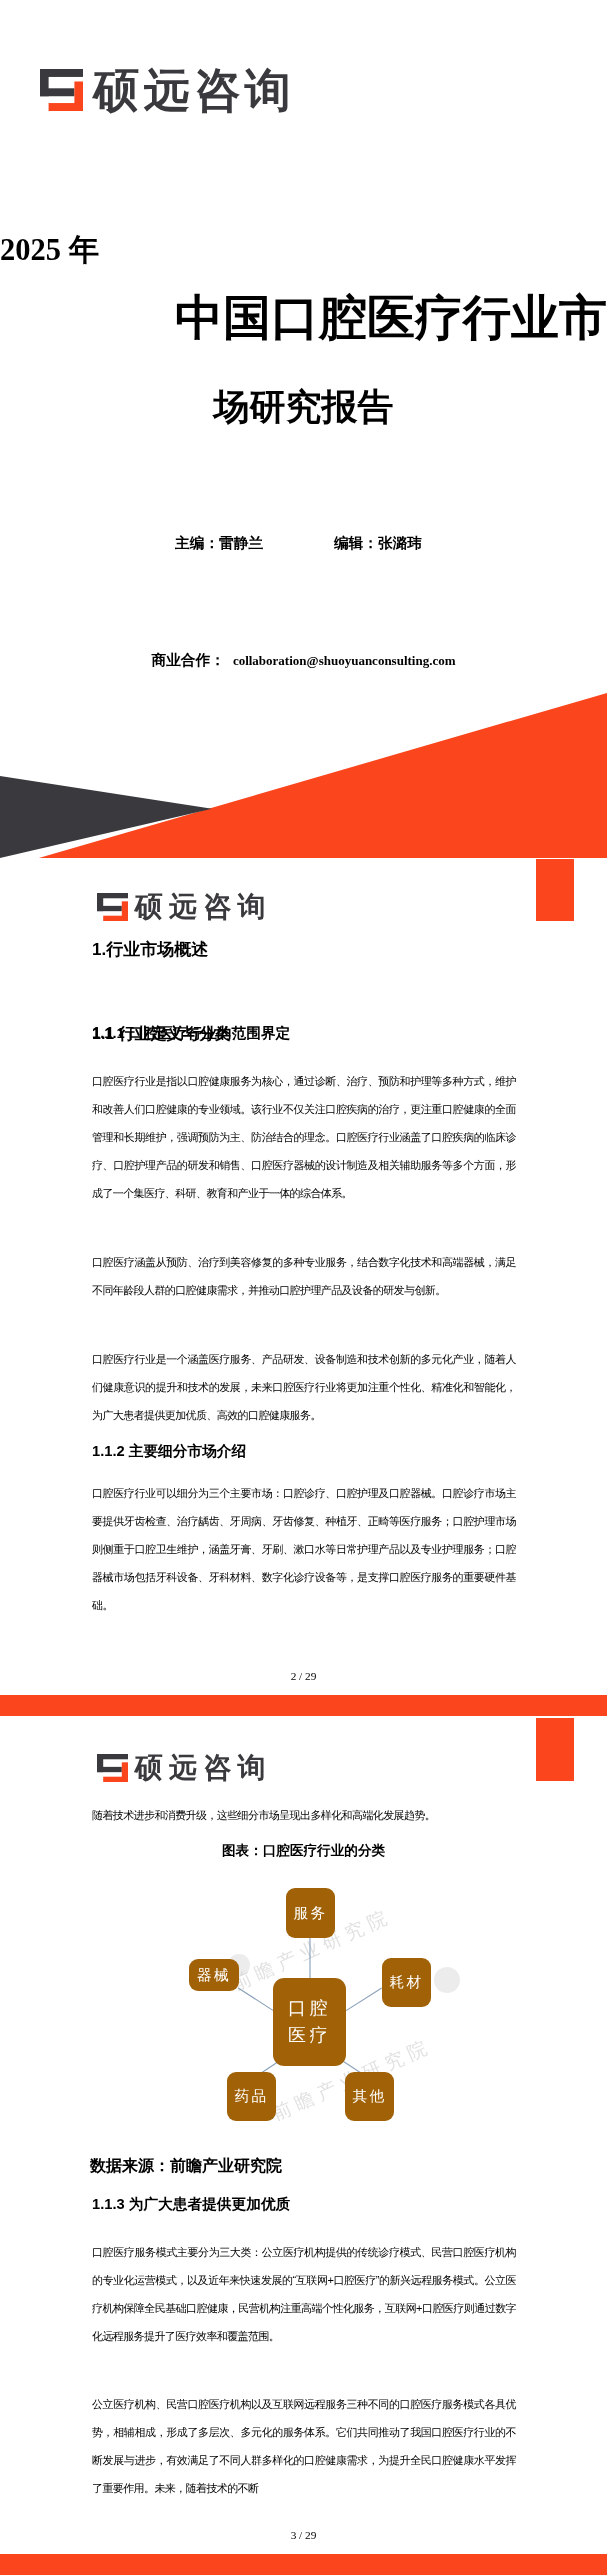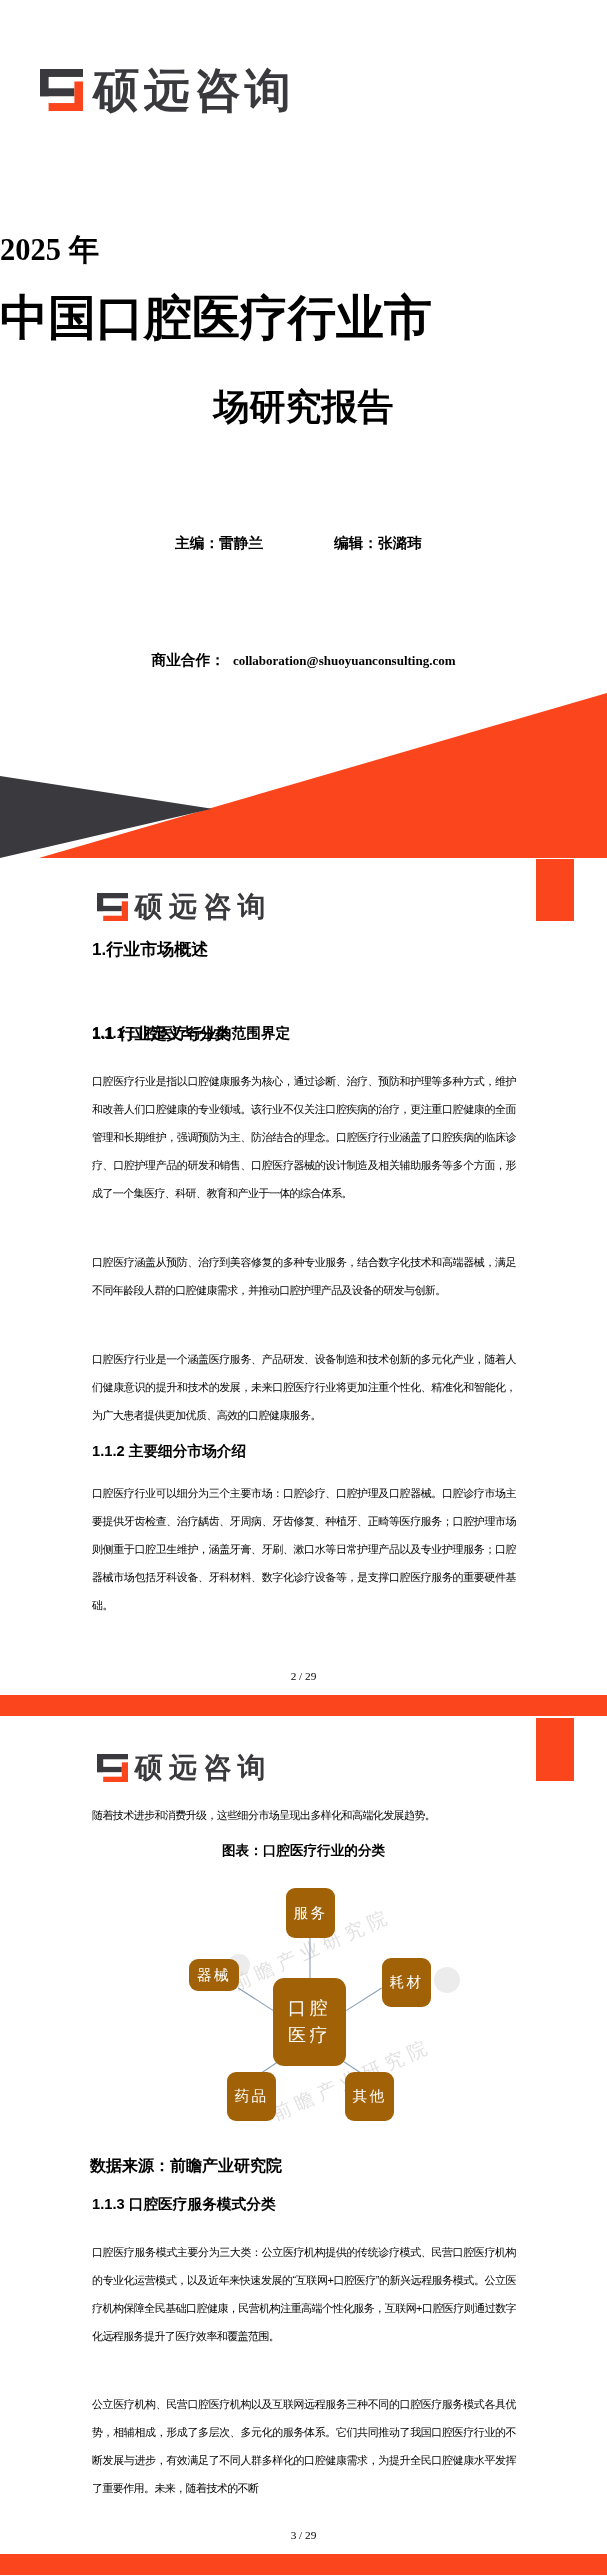--- a/index.html
+++ b/index.html
@@ -10,21 +10,21 @@
   
   .logo-lg{left:40px;top:67px;display:flex;align-items:center;}
   .logo-lg .mark{width:43px;height:42px;}
   .logo-lg .word{margin-left:10.2px;font-size:46px;font-weight:bold;color:#3a393d;letter-spacing:4.5px;line-height:1;}
   .logo-sm{left:97px;top:34px;display:flex;align-items:center;}
   .logo-sm .mark{width:31px;height:28px;}
   .logo-sm .word{margin-left:6.8px;font-size:28px;font-weight:bold;color:#3a393d;letter-spacing:6.2px;line-height:1;}
 
   
   .year{left:0;top:230px;width:607px;text-align:left;font-family:"Liberation Serif",serif;font-weight:bold;font-size:30.5px;}
-  .title1{left:0;top:294px;width:607px;text-align:left;font-size:48px;font-weight:bold;letter-spacing:0px;line-height:1;}
+  .title1{left:0;top:294px;width:607px;text-align:right;font-size:48px;font-weight:bold;letter-spacing:0px;line-height:1;}
   .title2{left:0;top:389px;width:607px;text-align:center;font-size:36px;font-weight:bold;line-height:1;}
   .credits{left:175px;top:534px;width:247px;display:flex;justify-content:space-between;font-size:14.7px;font-weight:bold;}
   .biz{left:0;top:651px;width:607px;display:flex;justify-content:center;align-items:baseline;gap:8px;}
   .biz .lbl{font-size:14.7px;font-weight:bold;}
   .biz .mail{font-family:"Liberation Serif",serif;font-weight:bold;font-size:13px;}
 
   
   .tri-orange{left:0;top:689px;width:607px;height:169px;background:#fb451c;
     clip-path:polygon(6.4% 100%,100% 2.3%,100% 100%);}
   .tri-dark{left:0;top:776px;width:212px;height:82px;background:#3a393d;
@@ -144,20 +144,20 @@
     <div class="node" style="left:286px;top:170px;width:49px;height:50px;">服务</div>
     <div class="node" style="left:382px;top:240px;width:49px;height:49px;">耗材</div>
     <div class="node" style="left:189px;top:241px;width:50px;height:32px;">器械</div>
     <div class="node node-center" style="left:273px;top:260px;width:73px;height:88px;">口腔
 医疗</div>
     <div class="node" style="left:227px;top:354px;width:49px;height:49px;">药品</div>
     <div class="node" style="left:345px;top:354px;width:49px;height:49px;">其他</div>
   </div>
 
   <div class="abs source">数据来源：前瞻产业研究院</div>
-  <div class="abs h3" style="top:477px;">1.1.3 口腔医疗服务模式分类</div>
+  <div class="abs h3" style="top:477px;">1.1.3 为广大患者提供更加优质</div>
   <div class="abs para" style="top:520px;">口腔医疗服务模式主要分为三大类：公立医疗机构提供的传统诊疗模式、民营口腔医疗机构的专业化运营模式，以及近年来快速发展的“互联网+口腔医疗”的新兴远程服务模式。公立医疗机构保障全民基础口腔健康，民营机构注重高端个性化服务，互联网+口腔医疗则通过数字化远程服务提升了医疗效率和覆盖范围。</div>
   <div class="abs para" style="top:672px;">公立医疗机构、民营口腔医疗机构以及互联网远程服务三种不同的口腔医疗服务模式各具优势，相辅相成，形成了多层次、多元化的服务体系。它们共同推动了我国口腔医疗行业的不断发展与进步，有效满足了不同人群多样化的口腔健康需求，为提升全民口腔健康水平发挥了重要作用。未来，随着技术的不断</div>
 
   <div class="abs pfoot">3 / 29</div>
   <div class="abs band"></div>
 </div>
 
 
 </body></html>

